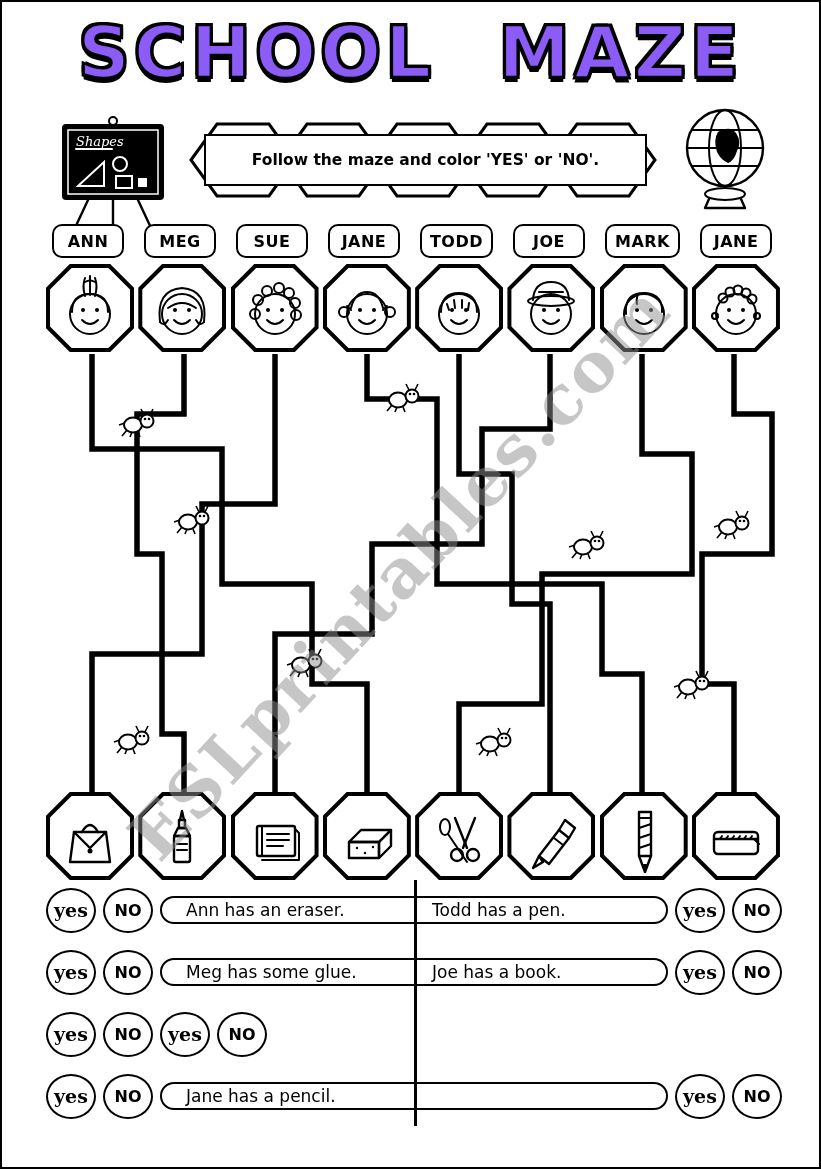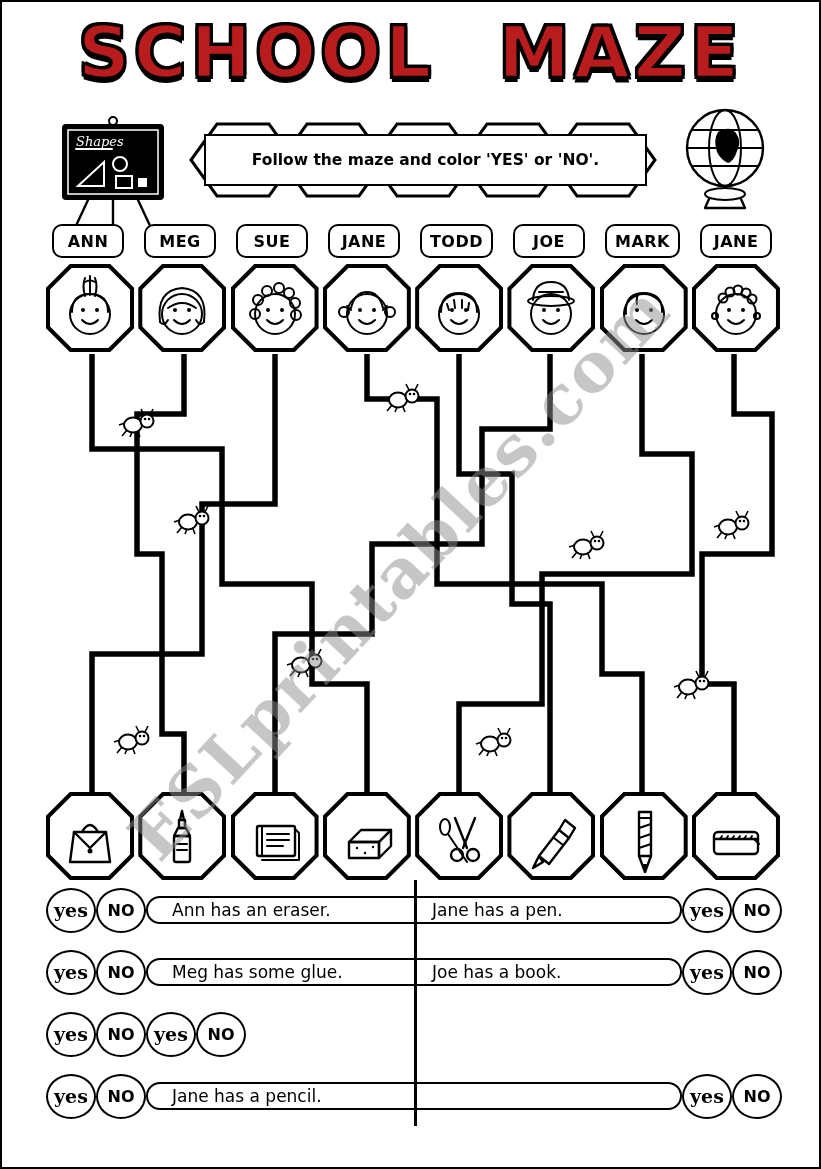--- a/index.html
+++ b/index.html
@@ -3,21 +3,21 @@
 <meta charset="utf-8">
 <style>
   * { box-sizing: border-box; margin: 0; padding: 0; }
   body { background: #fff; font-family: "DejaVu Sans", sans-serif; }
   .sheet { position: relative; width: 821px; height: 1169px; background: #fff;
            border: 2px solid #000; overflow: hidden; }
 
   
   .title { position: absolute; top: 8px; left: 0; right: 0; text-align: center;
            font-family: "DejaVu Sans", sans-serif; font-weight: 800; font-size: 72px;
-           letter-spacing: 4px; word-spacing: 34px; color: #b91c1c;
+           letter-spacing: 4px; word-spacing: 34px; color: #8b5cf6;
            -webkit-text-stroke: 2.5px #000;
            text-shadow: -2px -2px 0 #000, 2px -2px 0 #000, -2px 2px 0 #000,
                         2px 2px 0 #000, 0 5px 0 #000; }
 
   
   .blackboard { position: absolute; left: 52px; top: 106px; width: 118px; height: 124px; }
   .globe { position: absolute; left: 676px; top: 102px; width: 94px; height: 106px; }
 
   
   .banner { position: absolute; left: 186px; top: 116px; width: 475px; height: 84px; }
@@ -60,21 +60,21 @@
                font-family: "DejaVu Serif", serif; font-weight: 700; font-size: 68px;
                color: #8f8f8f; opacity: 0.5; white-space: nowrap;
                transform-origin: left center; transform: rotate(-47deg);
                pointer-events: none; letter-spacing: 2px; }
 
   
   .questions { position: absolute; left: 30px; top: 884px; width: 764px; height: 234px;
                padding: 0 14px; }
   .qdivider { position: absolute; left: 382px; top: -6px; width: 2.5px; height: 246px;
               background: #000; z-index: 4; }
-  .qrow { display: flex; align-items: center; height: 48px; margin-bottom: 14px; text-align: right; }
+  .qrow { display: flex; align-items: center; gap: 7px; height: 48px; margin-bottom: 14px; text-align: right; }
   .choice { flex: 0 0 50px; height: 45px; border: 2.5px solid #000; border-radius: 50%;
             background: #fff; display: flex; align-items: center; justify-content: center;
             cursor: pointer; }
   .yes { font-family: "DejaVu Serif", serif; font-weight: 700; font-size: 19px; }
   .no  { font-family: "DejaVu Sans", sans-serif; font-weight: 800; font-size: 16px; }
   .capsule { position: relative; flex: 1; height: 28px; border: 2.5px solid #000;
              border-radius: 24px; background: #fff; }
   .sentence { position: absolute; top: 50%; transform: translateY(-50%);
               font-size: 17px; white-space: nowrap; }
   .sentence.left { left: 24px; }
@@ -378,21 +378,21 @@
 
     <div class="qrow">
       <div class="choice">
           <span class="yes">yes</span>
         </div>
       <div class="choice">
           <span class="no">NO</span>
         </div>
       <div class="capsule">
         <div class="sentence left">Ann has an eraser.</div>
-        <div class="sentence right">Jane has a pen.</div>
+        <div class="sentence right">Todd has a pen.</div>
       </div>
       <div class="choice">
           <span class="yes">yes</span>
         </div>
       <div class="choice">
           <span class="no">NO</span>
         </div>
     </div>
 
     <div class="qrow">

